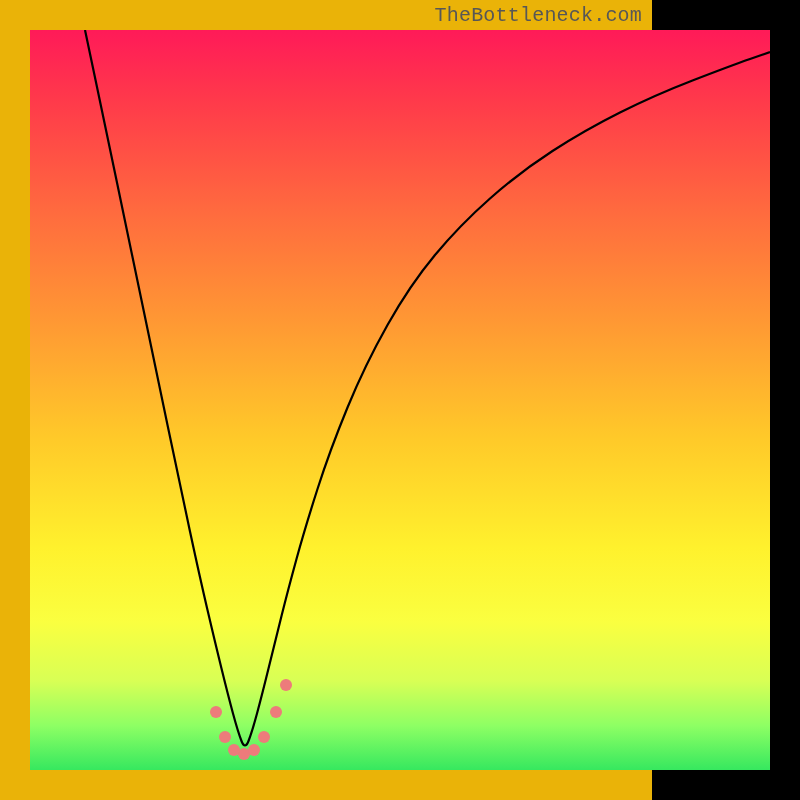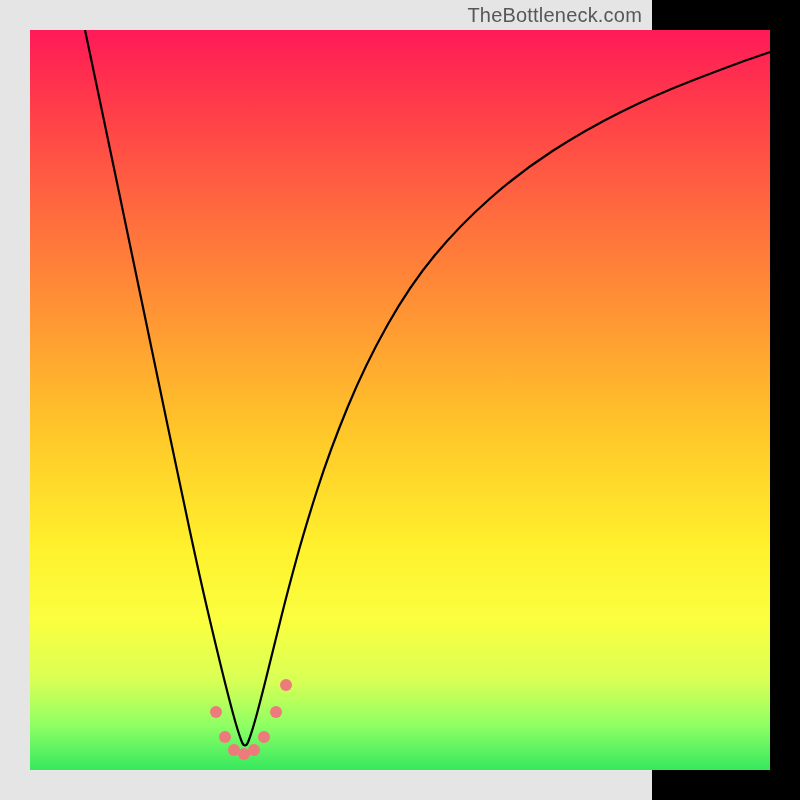--- a/index.html
+++ b/index.html
@@ -10,21 +10,22 @@
     overflow: hidden;
     background: #000;
     font-family: Arial, Helvetica, sans-serif;
   }
   .frame {
     position: absolute;
     left: 0;
     top: 0;
     width: 652px;
     height: 800px;
-    background: #e5e5e5;
+    background: #eab308;
+    font-family: Liberation Mono, monospace;
   }
   .plot {
     position: absolute;
     left: 30px;
     top: 30px;
     width: 740px;
     height: 740px;
     background: linear-gradient(
       to bottom,
       #ff1a58 0%,

